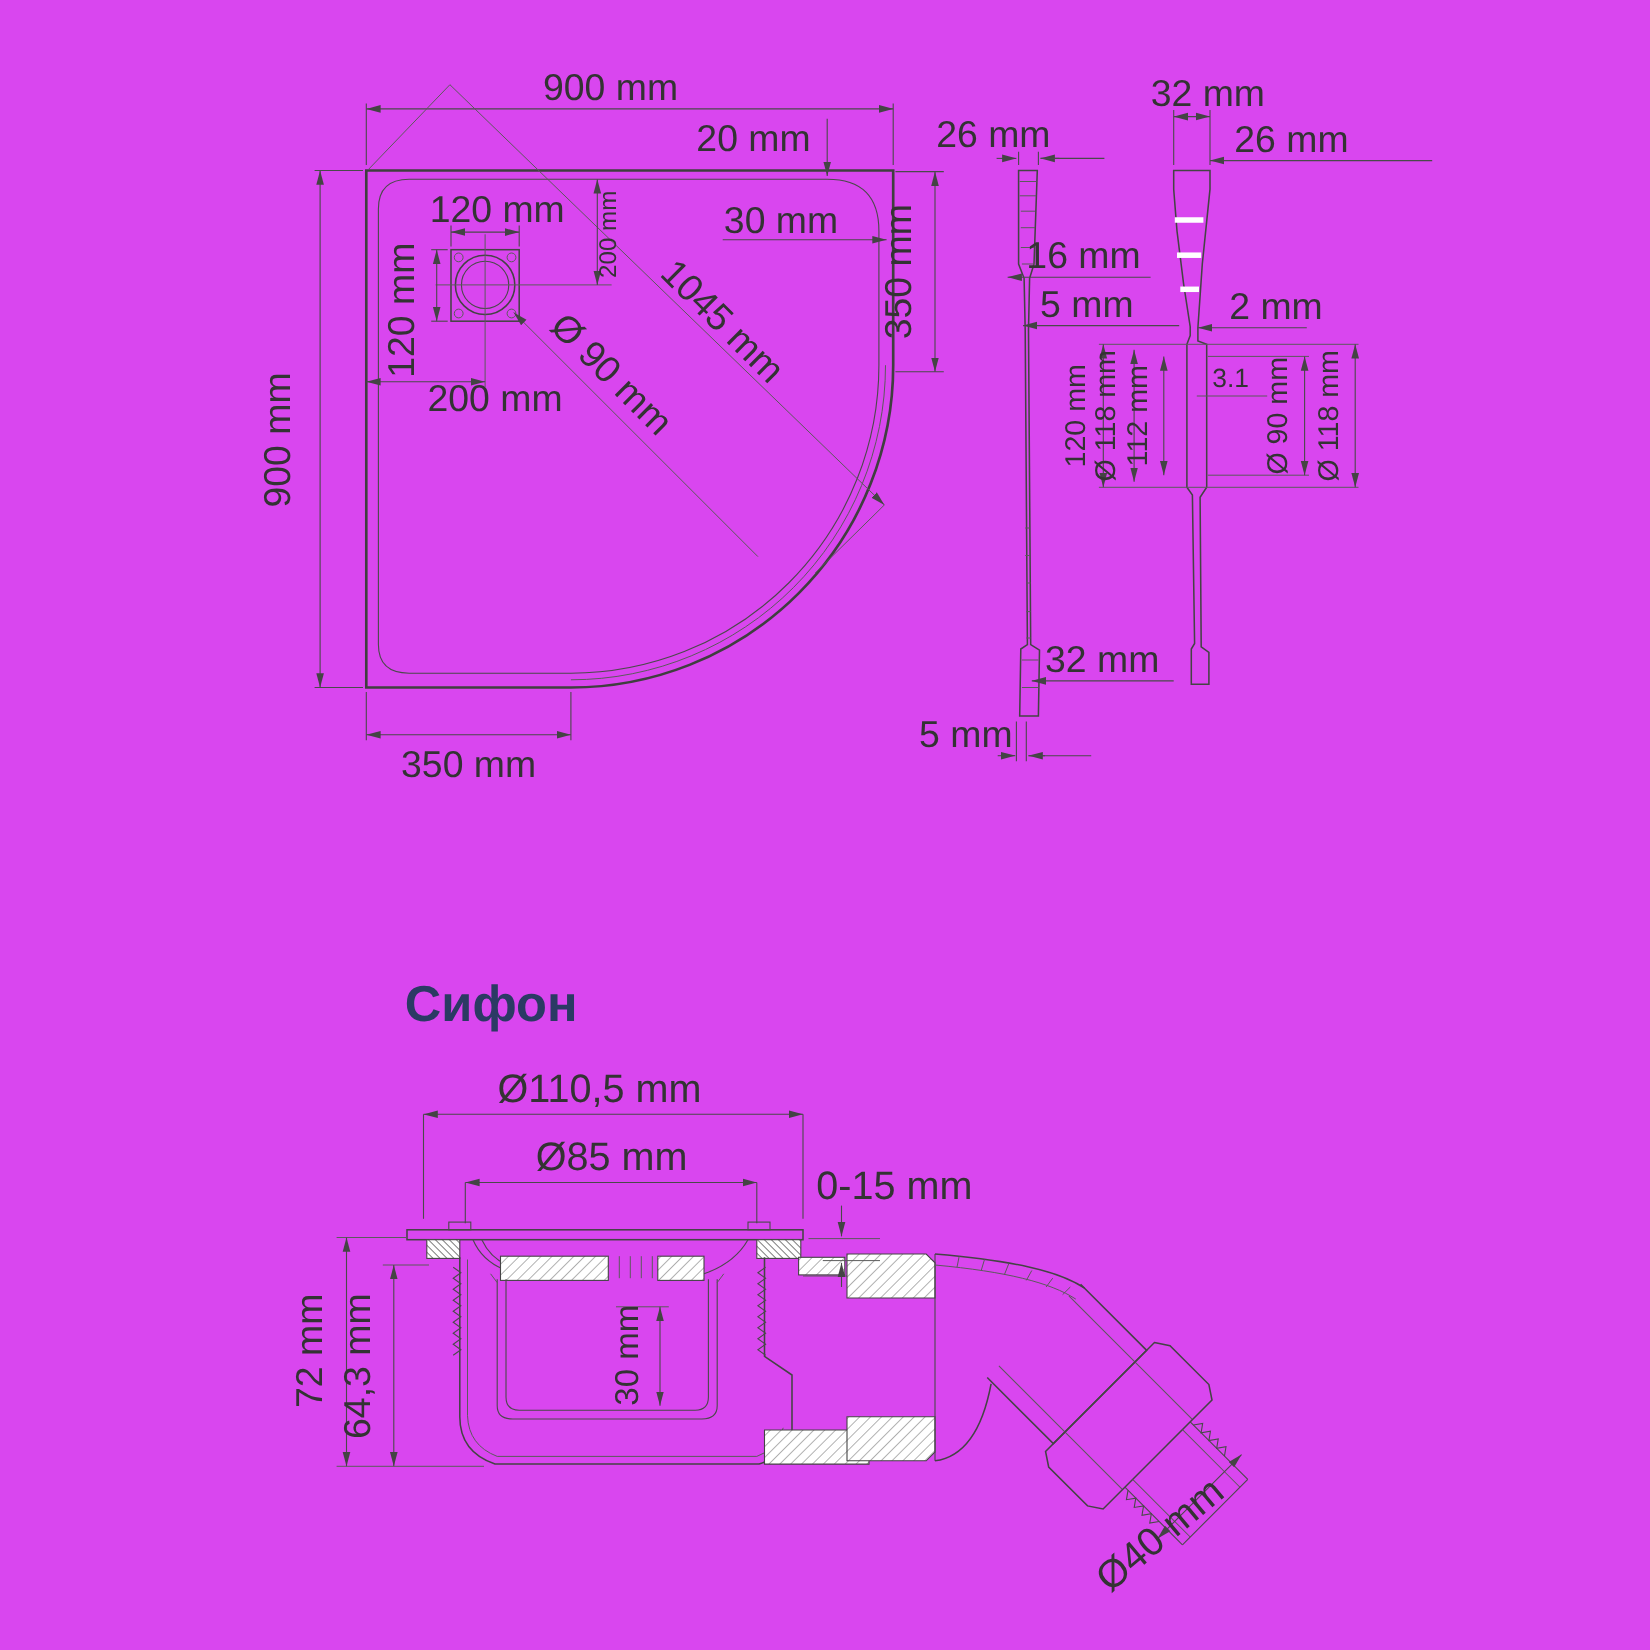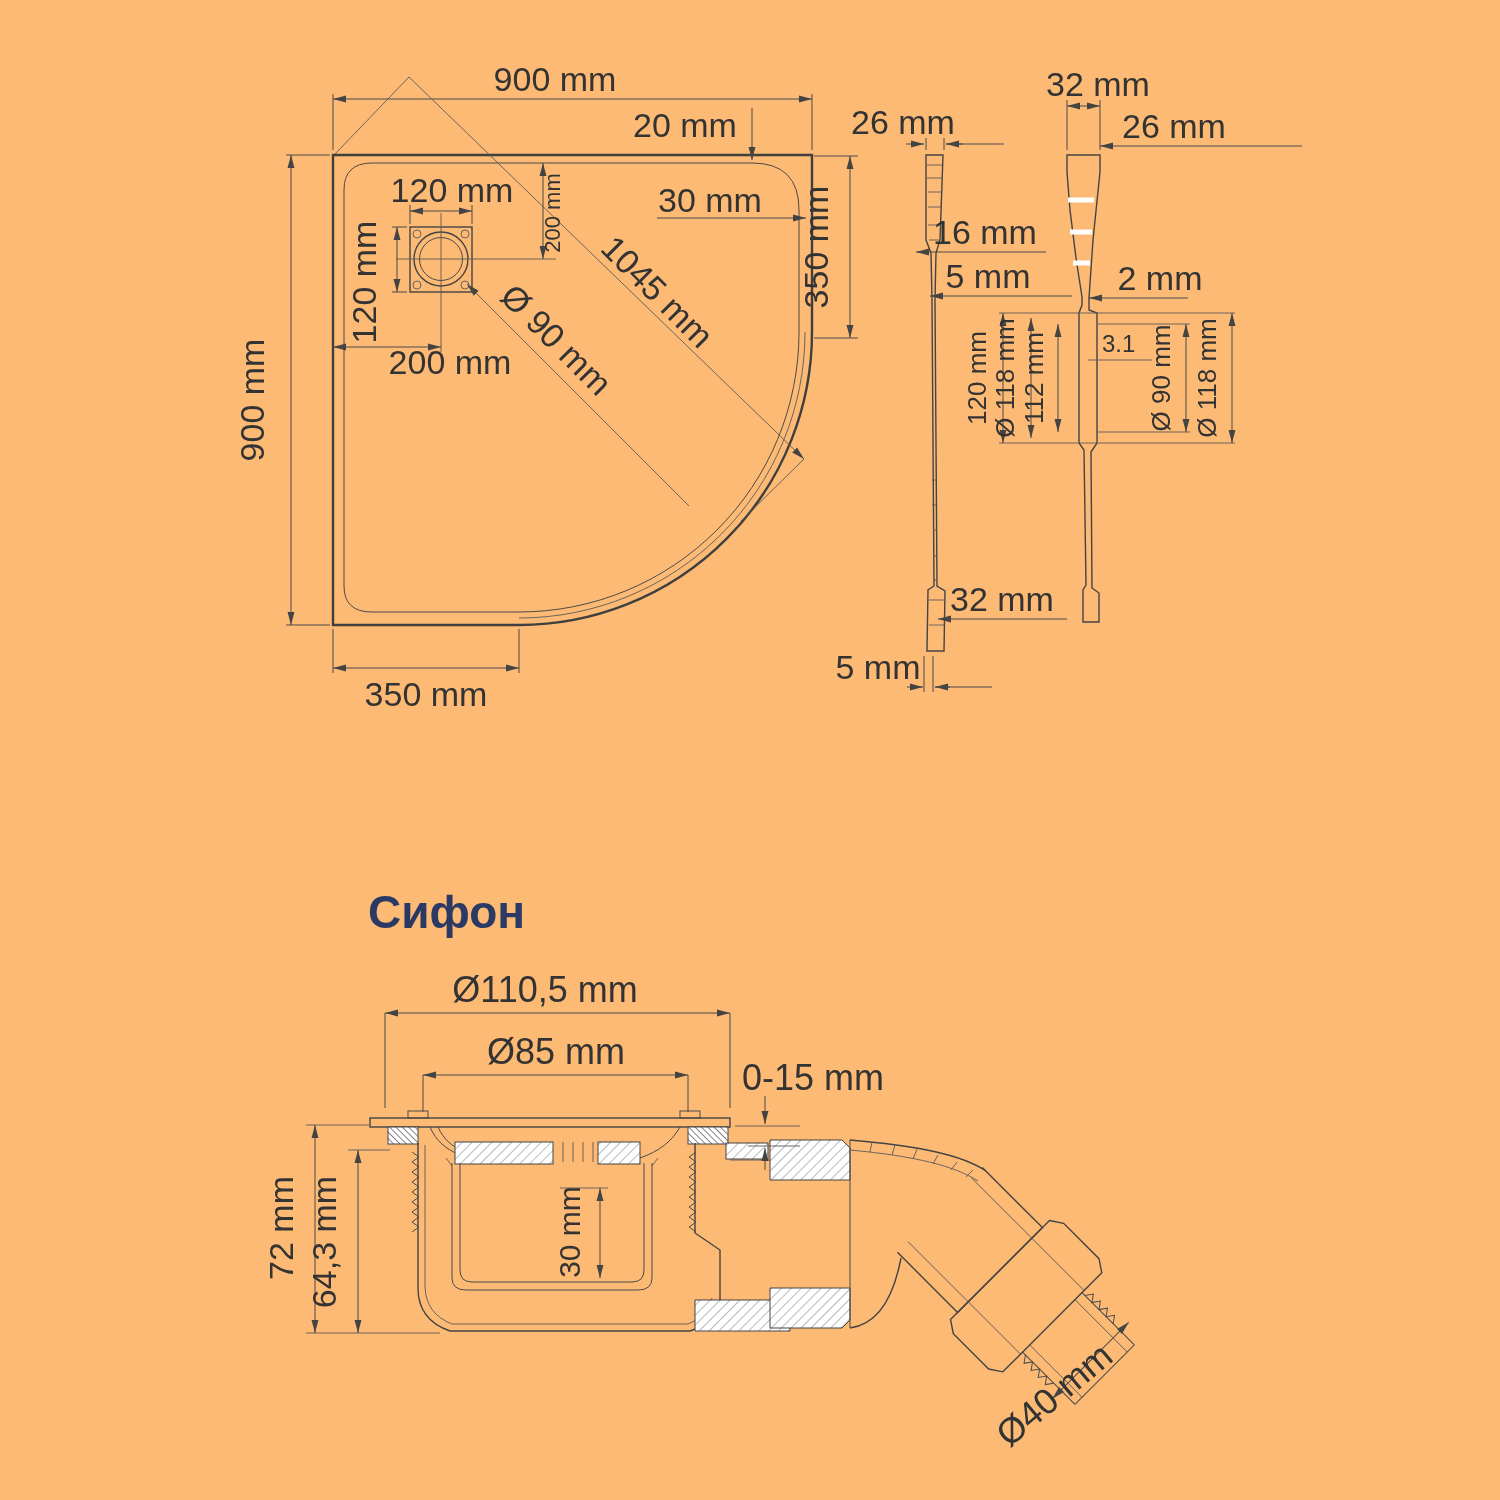--- a/index.html
+++ b/index.html
@@ -1,16 +1,16 @@
 <!DOCTYPE html>
 <html><head>
 <meta charset="utf-8">
 <style>
   html,body{margin:0;padding:0;background:#ffffff;}
-  .canvas{position:relative;width:1500px;height:1500px;background:#fdba74;overflow:hidden;
+  .canvas{position:relative;width:1500px;height:1500px;background:#d946ef;overflow:hidden;
           font-family:"Liberation Sans", sans-serif;}
   svg{display:block}
   text{fill:#333333;font-family:"Liberation Sans",sans-serif;}
   .dim{font-size:34px;}
   .dimsm{font-size:22px;}
   .dimxs{font-size:24px;}
   .dimv{font-size:26px;}
   .dimsi{font-size:36px;}
   .heading{font-size:46px;font-weight:bold;fill:#2b3a64;}
   .ln{stroke:#4a4a4a;stroke-width:1;fill:none;}

